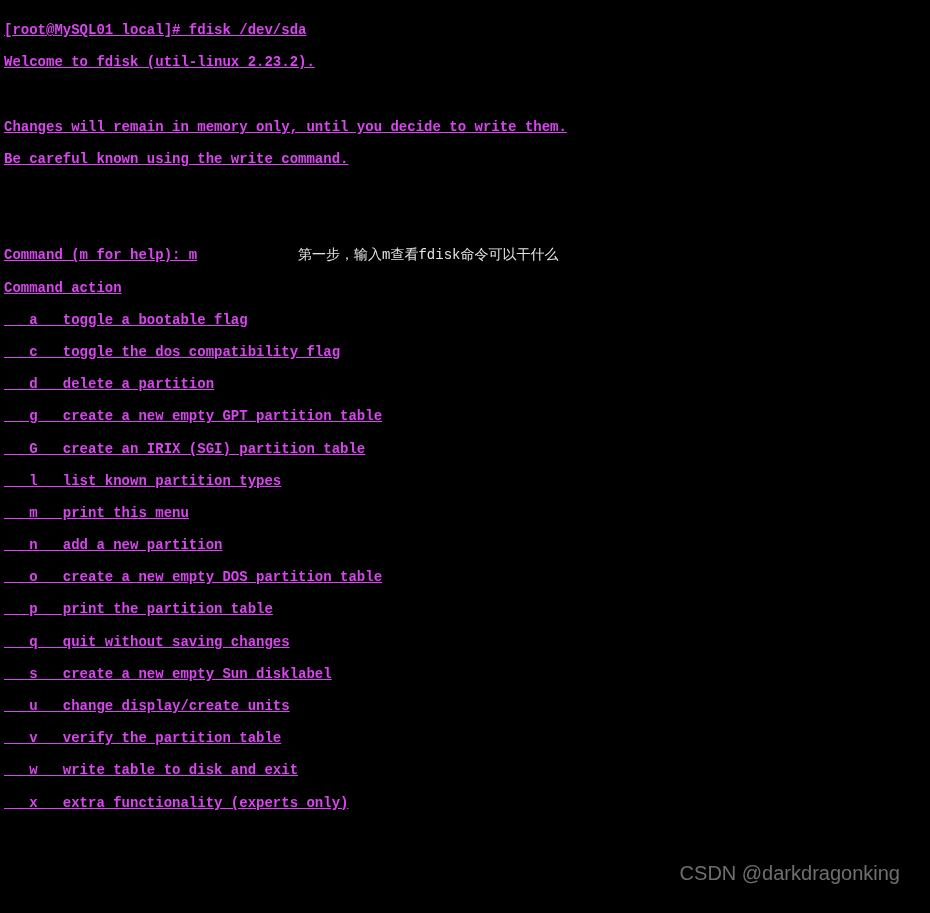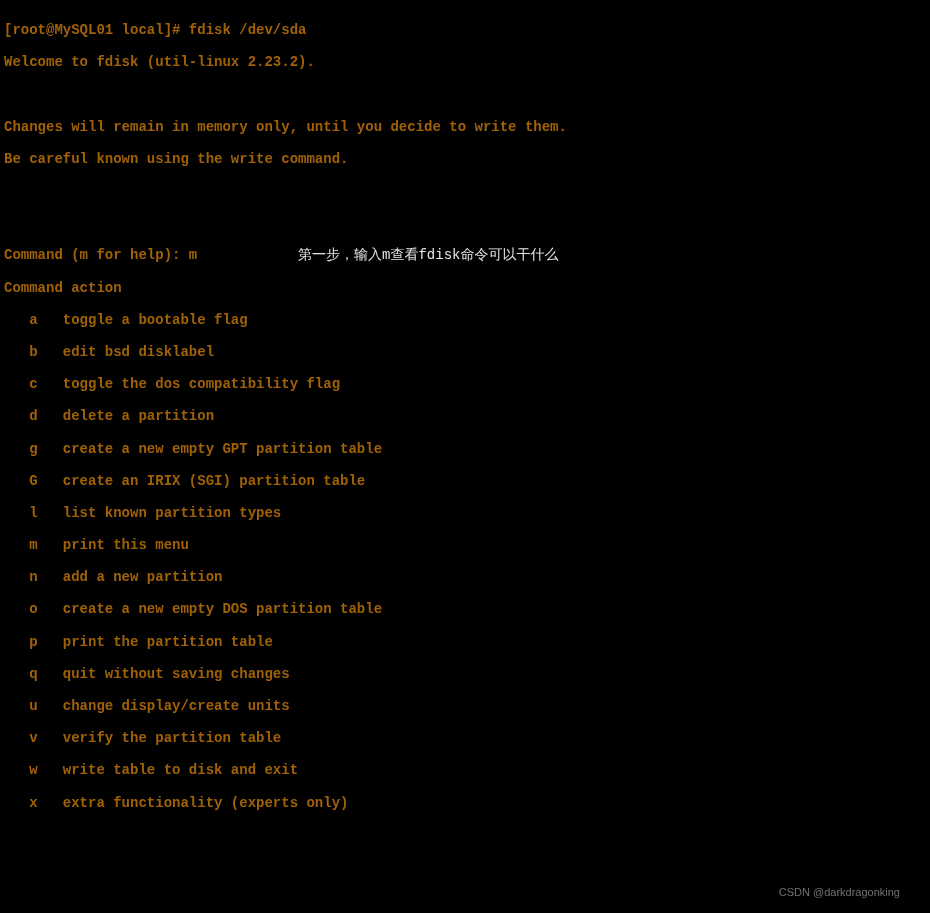--- a/index.html
+++ b/index.html
@@ -1,46 +1,46 @@
 <!DOCTYPE html>
 <html><head>
 <meta charset="utf-8">
 <style>
   html,body{margin:0;padding:0;background:#000;color:#00ff00;font-family:"Courier New",monospace;font-size:14px;line-height:1.15;width:930px;height:913px;overflow:hidden;font-weight:bold;}
   .terminal{padding:6px 4px;white-space:pre;}
-  .g{color:#a16207;}
+  .g{color:#d946ef;text-decoration:underline;}
   .r{color:#e5e5e5;font-weight:normal;}
-  .watermark{position:absolute;right:30px;bottom:14px;color:rgba(200,200,200,0.55);font-family:Arial,sans-serif;font-weight:normal;font-size:11px;}
+  .watermark{position:absolute;right:30px;bottom:28px;color:rgba(200,200,200,0.55);font-family:Arial,sans-serif;font-weight:normal;font-size:20px;}
   .row{display:block;}
 </style>
 </head>
 <body>
 
 <div class="terminal">
 <span class="row"><span class="g">[root@MySQL01 local]# </span><span class="g">fdisk /dev/sda</span></span>
 <span class="row g">Welcome to fdisk (util-linux 2.23.2).</span>
 <span class="row">&nbsp;</span>
 <span class="row g">Changes will remain in memory only, until you decide to write them.</span>
 <span class="row g">Be careful known using the write command.</span>
 <span class="row">&nbsp;</span>
 <span class="row">&nbsp;</span>
 <span class="row"><span class="g">Command (m for help): m</span>            <span class="r">第一步，输入m查看fdisk命令可以干什么</span></span>
 <span class="row g">Command action</span>
 <span class="row g">   a   toggle a bootable flag</span>
-<span class="row g">   b   edit bsd disklabel</span>
 <span class="row g">   c   toggle the dos compatibility flag</span>
 <span class="row g">   d   delete a partition</span>
 <span class="row g">   g   create a new empty GPT partition table</span>
 <span class="row g">   G   create an IRIX (SGI) partition table</span>
 <span class="row g">   l   list known partition types</span>
 <span class="row g">   m   print this menu</span>
 <span class="row g">   n   add a new partition</span>
 <span class="row g">   o   create a new empty DOS partition table</span>
 <span class="row g">   p   print the partition table</span>
 <span class="row g">   q   quit without saving changes</span>
+<span class="row g">   s   create a new empty Sun disklabel</span>
 <span class="row g">   u   change display/create units</span>
 <span class="row g">   v   verify the partition table</span>
 <span class="row g">   w   write table to disk and exit</span>
 <span class="row g">   x   extra functionality (experts only)</span>
 <span class="row">&nbsp;</span>
 
 
 
 
 

